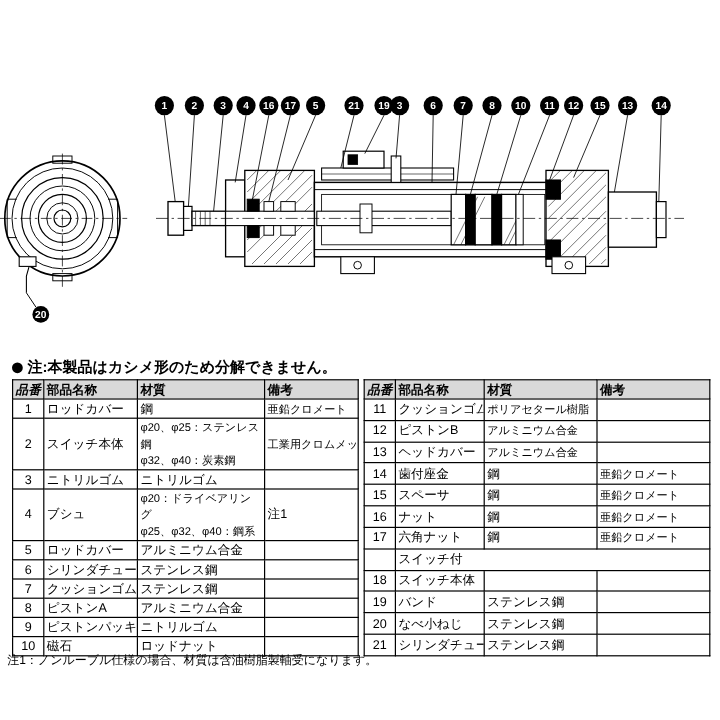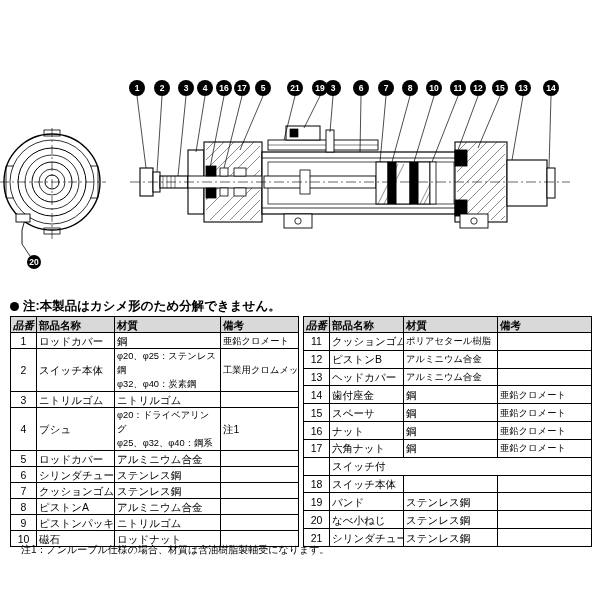--- a/index.html
+++ b/index.html
@@ -99,21 +99,21 @@
   #tbl-right col.w-name { width: 74px; }
   #tbl-right col.w-mat  { width: 94px; }
   #tbl-right col.w-rem  { width: 94px; }
   .tall2 { height: 28px; }
   .small { font-size: 9.3px; }
   .vmid { vertical-align: middle; }
 
   
   #footnote {
     position: absolute;
-    left: 21px;
+    left: 6px;
     top: 543px;
     font-size: 10px;
   }
   .bubble-txt {
     font-family: "Liberation Sans", sans-serif;
     font-size: 8.5px;
     fill: #fff;
     font-weight: bold;
     text-anchor: middle;
   }

